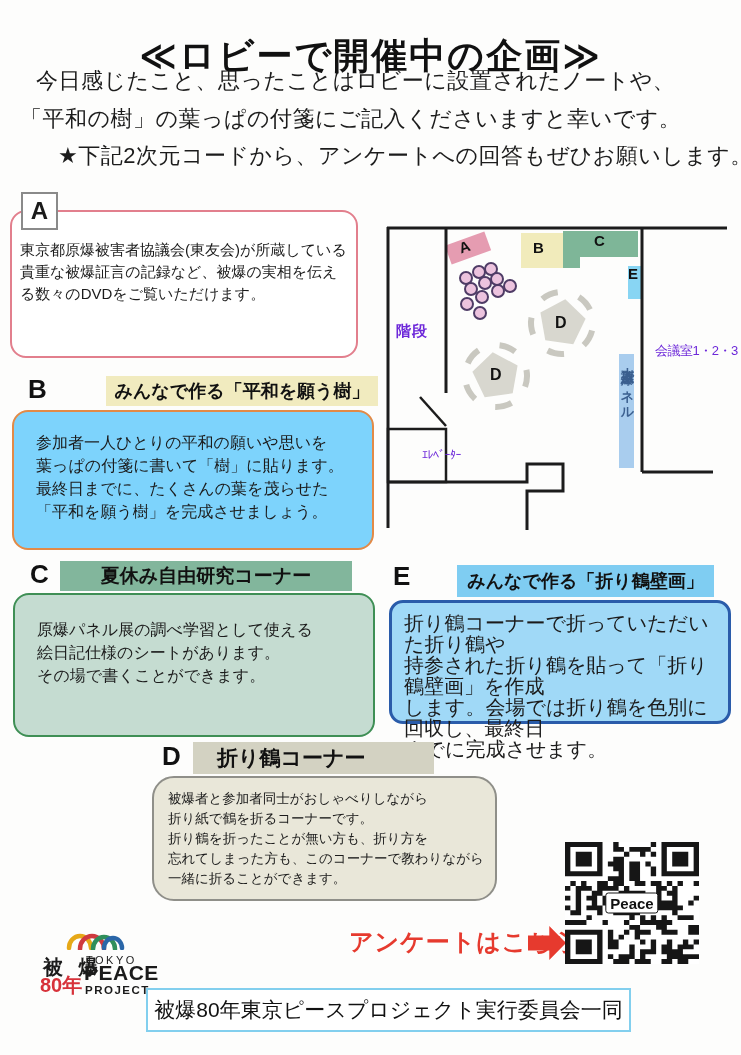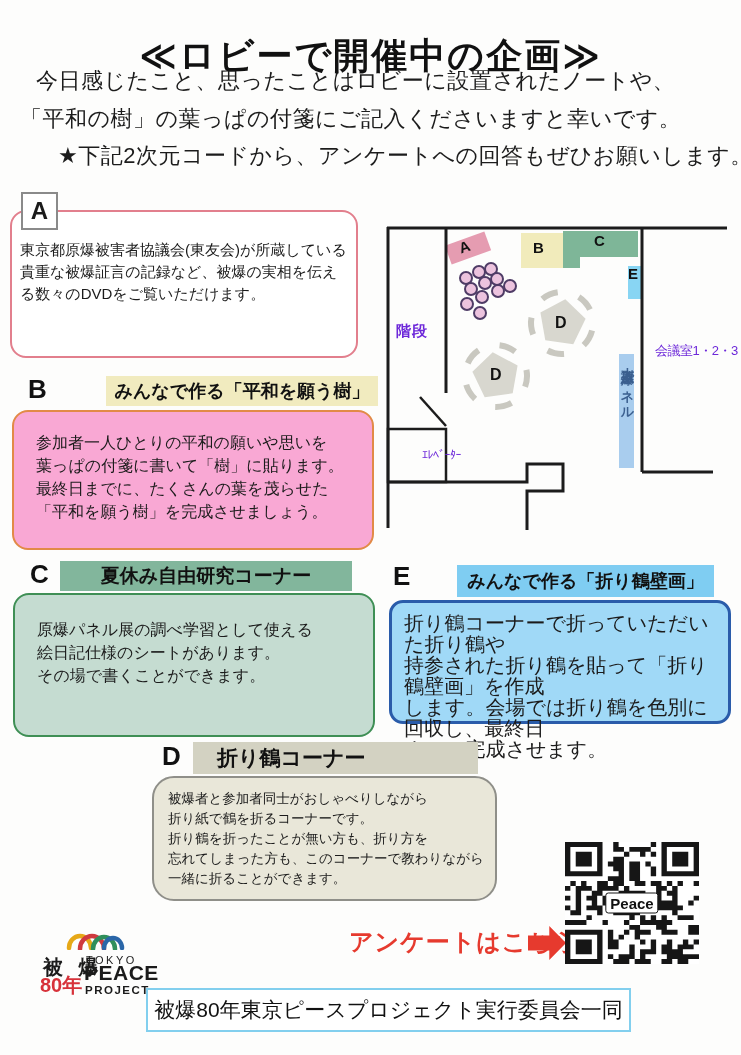--- a/index.html
+++ b/index.html
@@ -23,28 +23,28 @@
   .bar{position:absolute;display:flex;align-items:center;justify-content:center;
        font-weight:bold;color:#111;z-index:2;}
   .box{position:absolute;border-radius:16px;white-space:pre-line;z-index:1;}
 
   
   .bar-a{left:35px;top:5px;width:295px;height:28px;background:#df93a8;font-size:19px;}
   .box-a{left:0;top:20px;width:330px;height:117px;background:#ffffff;border:2px solid #e27f8d;
          padding:27px 6px 0 8px;font-size:15px;line-height:22px;}
   
   .bar-b{left:48px;top:3px;width:272px;height:30px;background:#f1ebbf;font-size:18px;margin-left:46px;}
-  .box-b{left:0;top:37px;width:330px;height:117px;background:#f9a8d4;border:2px solid #e28a47;
+  .box-b{left:0;top:37px;width:330px;height:117px;background:#7dd3fc;border:2px solid #e28a47;
          padding:19px 6px 0 22px;font-size:16px;line-height:23px;}
   
   .bar-c{left:48px;top:3px;width:292px;height:30px;background:#82b69c;font-size:19px;}
   .box-c{left:1px;top:35px;width:330px;height:117px;background:#c5dcd1;border:2px solid #3f8f55;
          padding:23px 6px 0 22px;font-size:16px;line-height:23px;}
   
-  .bar-d{left:41px;top:2px;width:285px;height:32px;background:#d3d2c2;font-size:21px;
+  .bar-d{left:41px;top:2px;width:241px;height:32px;background:#d3d2c2;font-size:21px;
          justify-content:flex-start;padding-left:24px;box-sizing:border-box;}
   .box-d{left:0;top:36px;width:323px;height:110px;background:#e9e7d9;border:2px solid #8f8f89;
          border-radius:22px;padding:11px 4px 0 14px;font-size:13.5px;line-height:20px;}
   
   .bar-e{left:40px;top:5px;width:257px;height:32px;background:#7fcdf2;font-size:18px;margin-left:28px;}
   .box-e{left:0;top:40px;width:322px;height:108px;background:#a0d9f7;border:3px solid #2a5caa;
          border-radius:14px;padding:10px 2px 0 12px;font-size:20px;line-height:21px;}
 
   
   .map-label{position:absolute;color:#6d28d9;}

